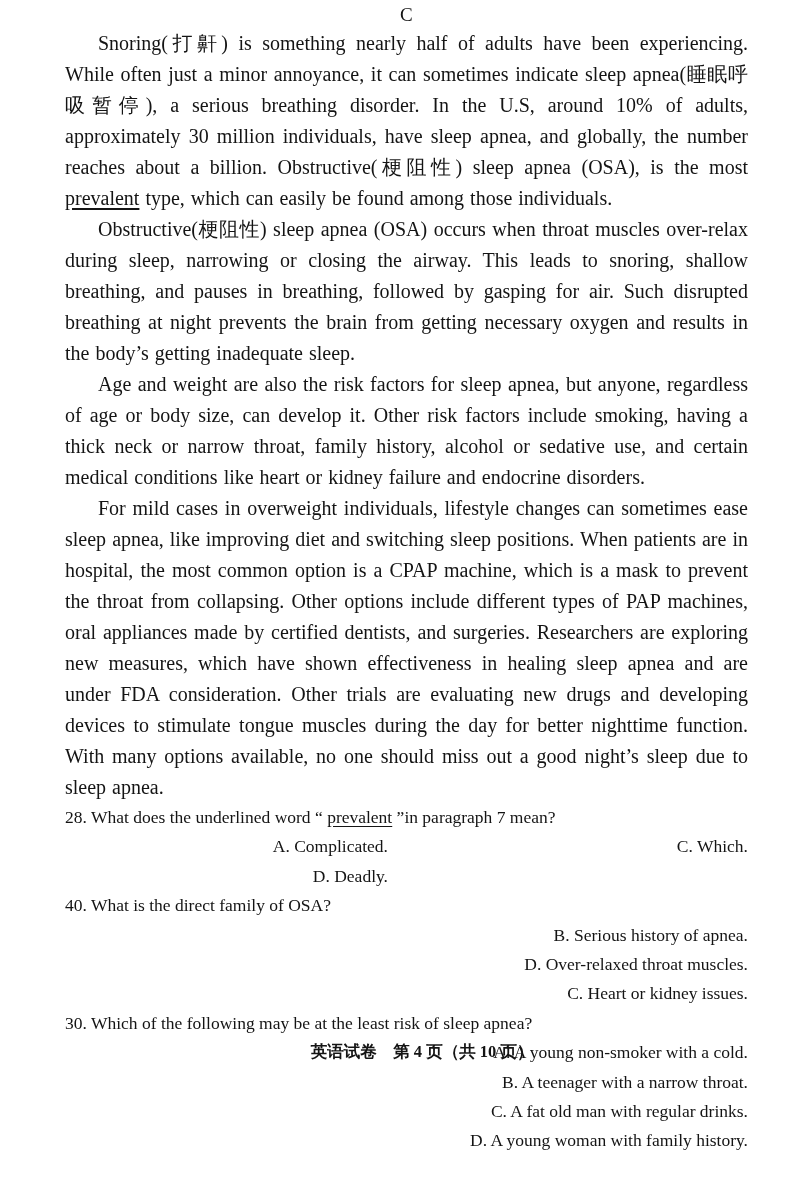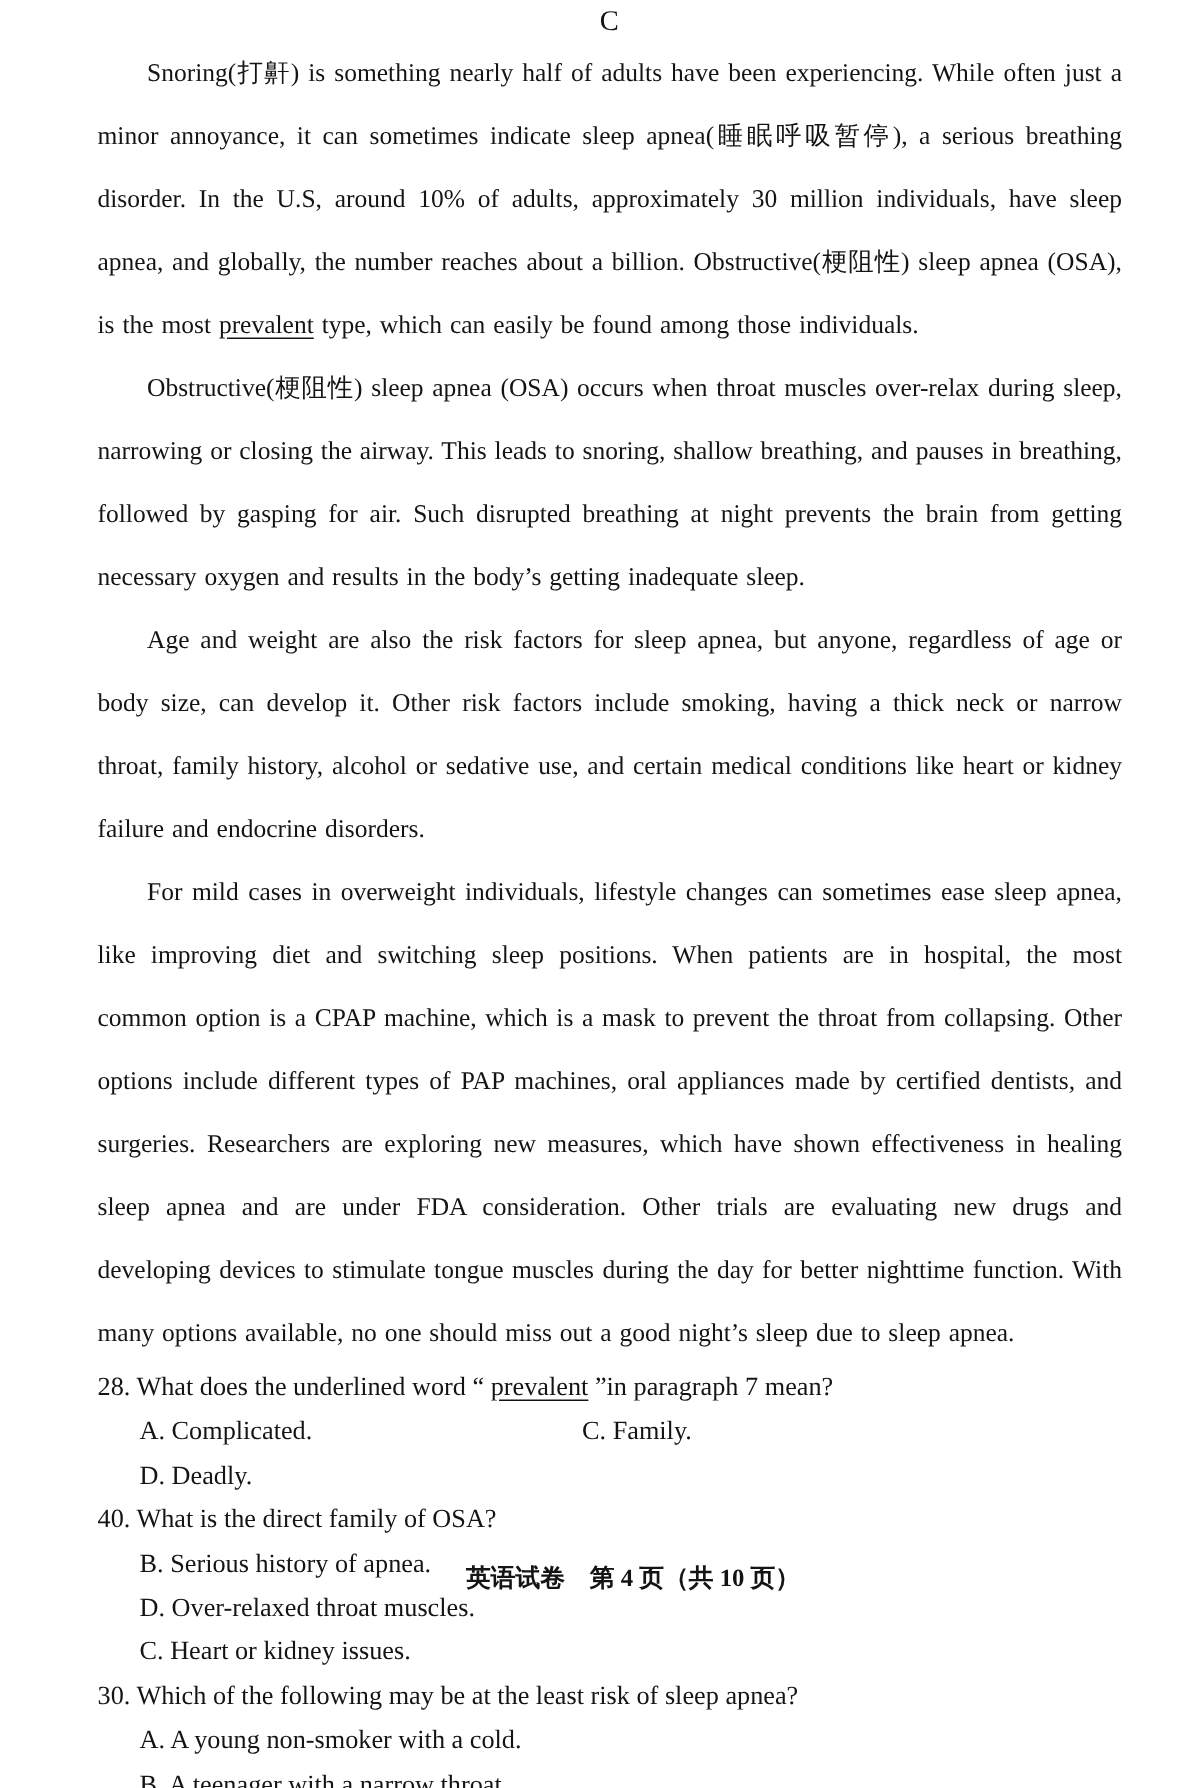--- a/index.html
+++ b/index.html
@@ -16,41 +16,41 @@
     overflow: hidden;
   }
   .section-label {
     text-align: center;
     font-size: 19px;
     line-height: 26px;
     letter-spacing: 0.5px;
   }
   .passage p {
     margin: 0;
-    font-size: 17px;
-    line-height: 42px;
+    font-size: 20px;
+    line-height: 31px;
     text-align: justify;
     text-indent: 33px;
     word-spacing: 1px;
   }
   .u {
     text-decoration: underline;
     text-underline-offset: 3px;
   }
   .questions {
     font-size: 17.5px;
     line-height: 29.4px;
   }
   .q-stem { text-align: left; }
   .options { margin-left: 28px; }
   .options.two-col {
     display: grid;
     grid-template-columns: 295px 1fr;
   }
-  .option { white-space: nowrap; }
+  .option { white-space: nowrap; text-align: right; }
   .footer {
     position: absolute;
     left: 0;
     right: 0;
     top: 1040px;
     text-align: center;
     font-weight: 700;
     font-size: 16.5px;
     line-height: 24px;
     margin-left: 44px;
@@ -72,21 +72,21 @@
 
   <div class="questions">
 
     <div class="question">
       <div class="q-stem">
         <span>28.</span>
         <span>What does the underlined word “ </span><span class="u">prevalent</span><span> ”in paragraph 7 mean?</span>
       </div>
       <div class="options two-col">
         <div class="option">A. Complicated.</div>
-        <div class="option">C. Family.</div>
+        <div class="option">C. Which.</div>
         <div class="option">D. Deadly.</div>
       </div>
     </div>
 
     <div class="question">
       <div class="q-stem">
         <span>40.</span>
         <span>What is the direct family of OSA?</span>
       </div>
       <div class="options">

